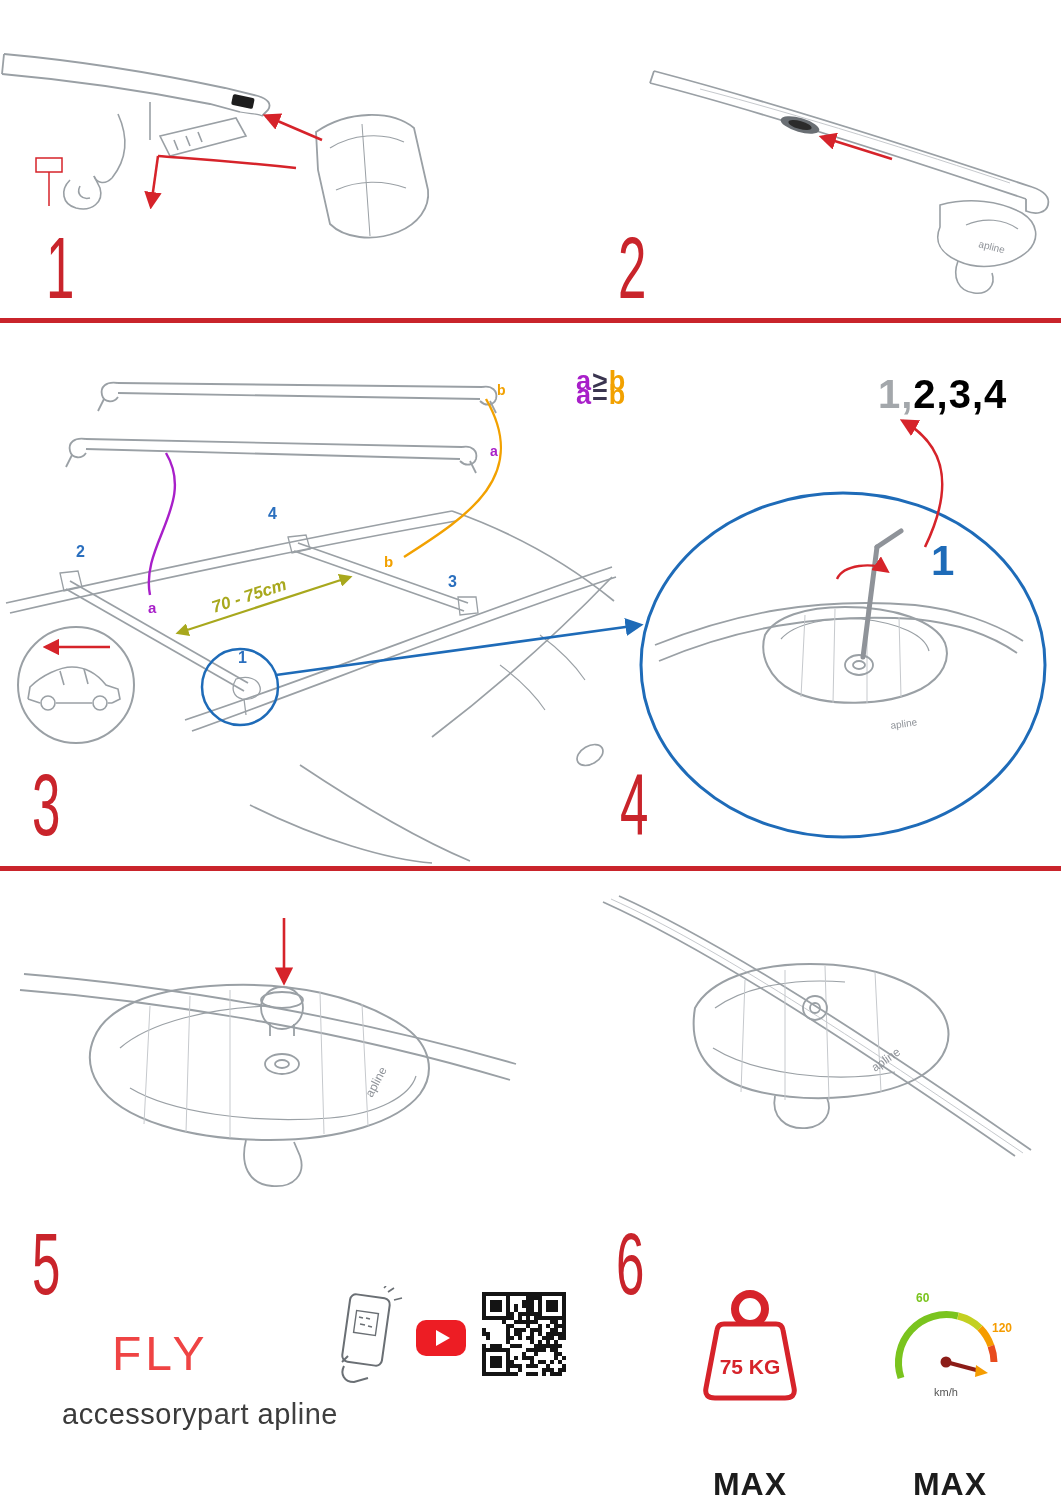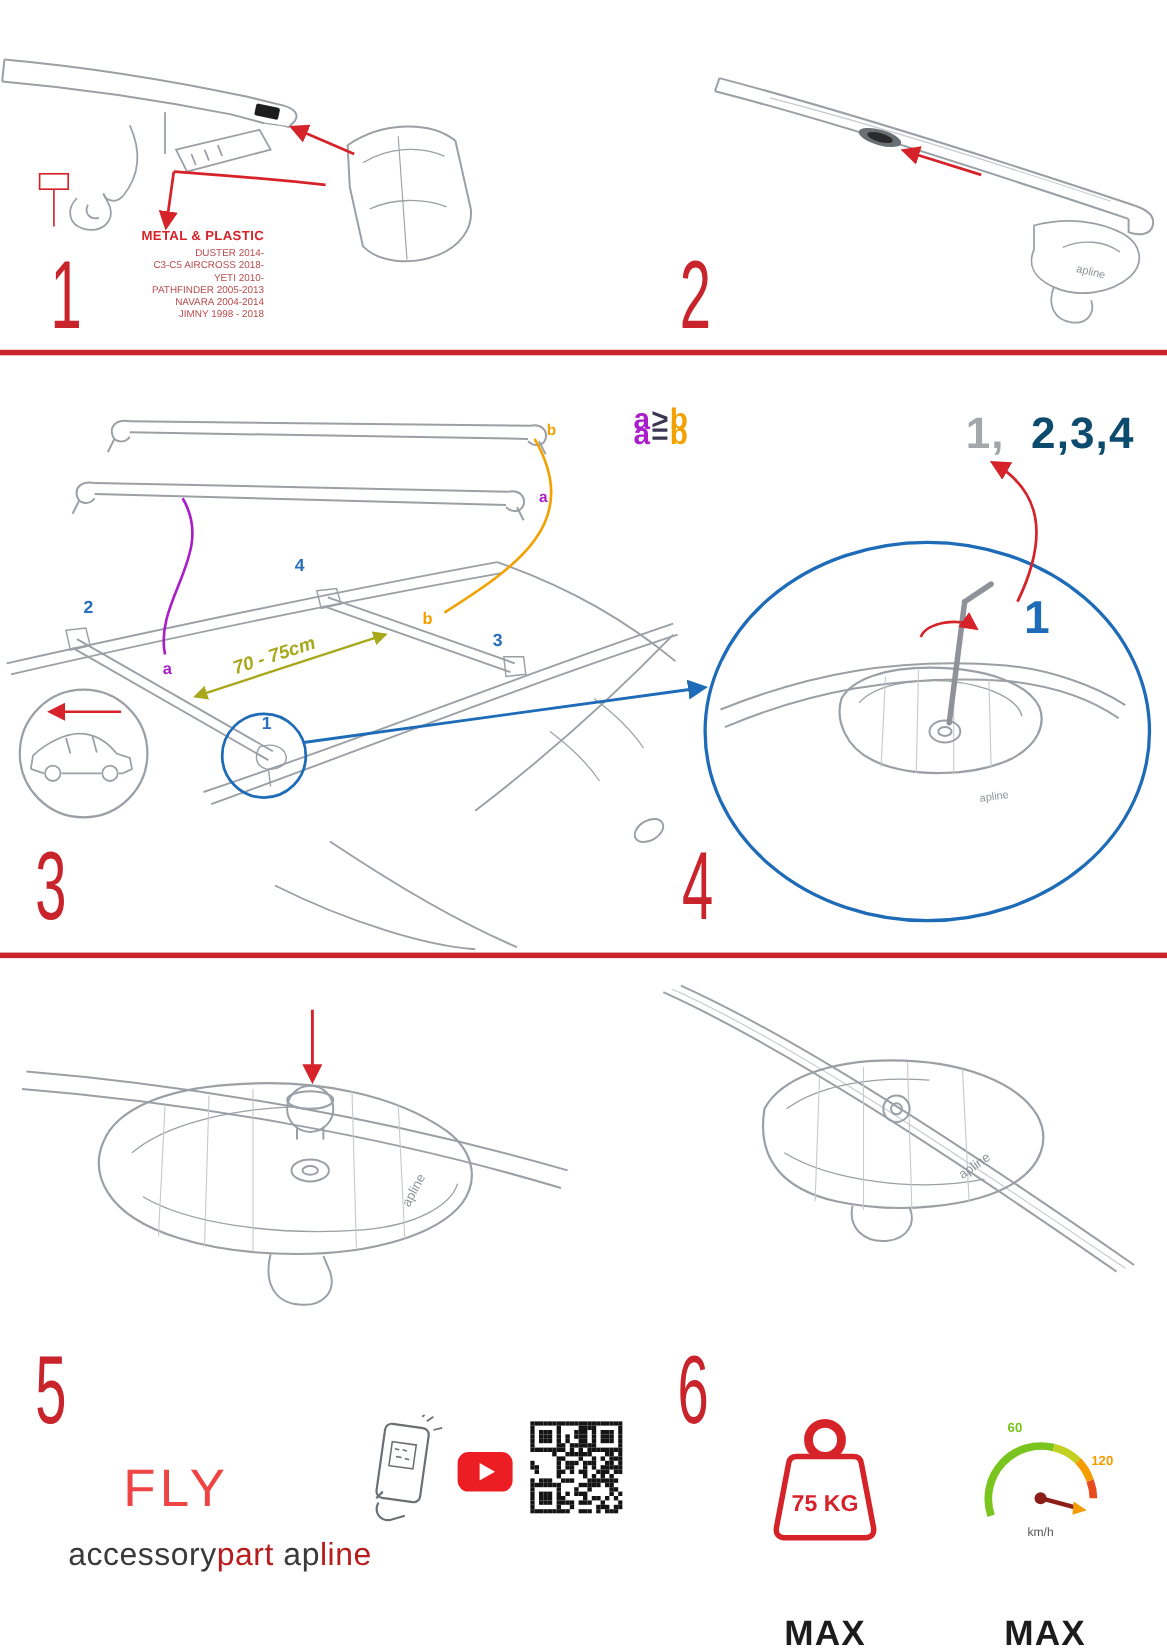--- a/index.html
+++ b/index.html
@@ -13,25 +13,25 @@
   }
   .divider { left:0; width:1061px; height:5px; background:#c9242b; }
   .models-block { width:168px; text-align:right; }
   .models-heading { color:#d6232a; font-weight:700; font-size:12px; letter-spacing:0.3px; margin-bottom:4px; }
   .model-line { color:#b94a4a; font-size:9px; line-height:11px; }
   .legend-row { font-size:27px; font-weight:700; letter-spacing:1px; }
   .c-purple { color:#a81fc9; }
   .c-orange { color:#f2a100; }
   .c-dark { color:#3a3550; }
   .c-gray { color:#a3a7ab; }
-  .c-blue { color:#0c4a6e;margin-left:24px; }
+  .c-blue { color:#000000; }
   .sequence { font-size:40px; font-weight:600; letter-spacing:1px; }
   .brand-fly { font-size:48px; font-weight:500; letter-spacing:4px; color:#ef4444; }
   .brand-line { font-size:29px; font-weight:500; letter-spacing:0.5px; color:#3a3a3a; }
-  .brand-red { color:#b91c1c; }
+  .brand-red { color:#404040; }
   .max-label { width:140px; text-align:center; font-size:32px; font-weight:700; color:#1c1c1c; letter-spacing:1px;margin-top:48px; }
   .yt-badge { width:50px; height:36px; background:#ed1d24; border-radius:10px; display:flex; align-items:center; justify-content:center; }
   .yt-tri { width:0; height:0; border-left:14px solid #fff; border-top:8px solid transparent; border-bottom:8px solid transparent; margin-left:3px; }
   svg text { font-family:"Liberation Sans", sans-serif; }
 </style>
 </head>
 <body>
 
 <div class="page">
 
@@ -67,29 +67,20 @@
       <path d="M322,100 L266,76" marker-end="url(#arR1)"></path>
       <path d="M296,128 C220,120 180,118 158,116"></path>
       <path d="M158,116 L151,166" marker-end="url(#arR1)"></path>
     </g>
     <g fill="none" stroke="#d6232a" stroke-width="1.5">
       <rect x="36" y="118" width="26" height="14"></rect>
       <path d="M49,132 L49,166"></path>
     </g>
   </svg>
 
-  <div class="abs models-block" style="left:72px;top:207px">
-    <div class="models-heading">METAL &amp; PLASTIC</div>
-    <div class="model-line">DUSTER 2014-</div>
-    <div class="model-line">C3-C5 AIRCROSS 2018-</div>
-    <div class="model-line">YETI 2010-</div>
-    <div class="model-line">PATHFINDER 2005-2013</div>
-    <div class="model-line">NAVARA 2004-2014</div>
-    <div class="model-line">JIMNY 1998 - 2018</div>
-  </div>
 
   <div class="abs step-num" style="left:46px;top:228px">1</div>
 
   <svg class="abs" style="left:640px;top:55px" width="421" height="250" viewBox="0 0 421 250">
     <defs>
       <marker id="arR2" viewBox="0 0 10 10" refX="8" refY="5" markerWidth="7" markerHeight="7" orient="auto-start-reverse">
         <path d="M0,0 L10,5 L0,10 z" fill="#d6232a"></path>
       </marker>
     </defs>
     <g fill="none" stroke="#9aa0a5" stroke-width="1.8">

